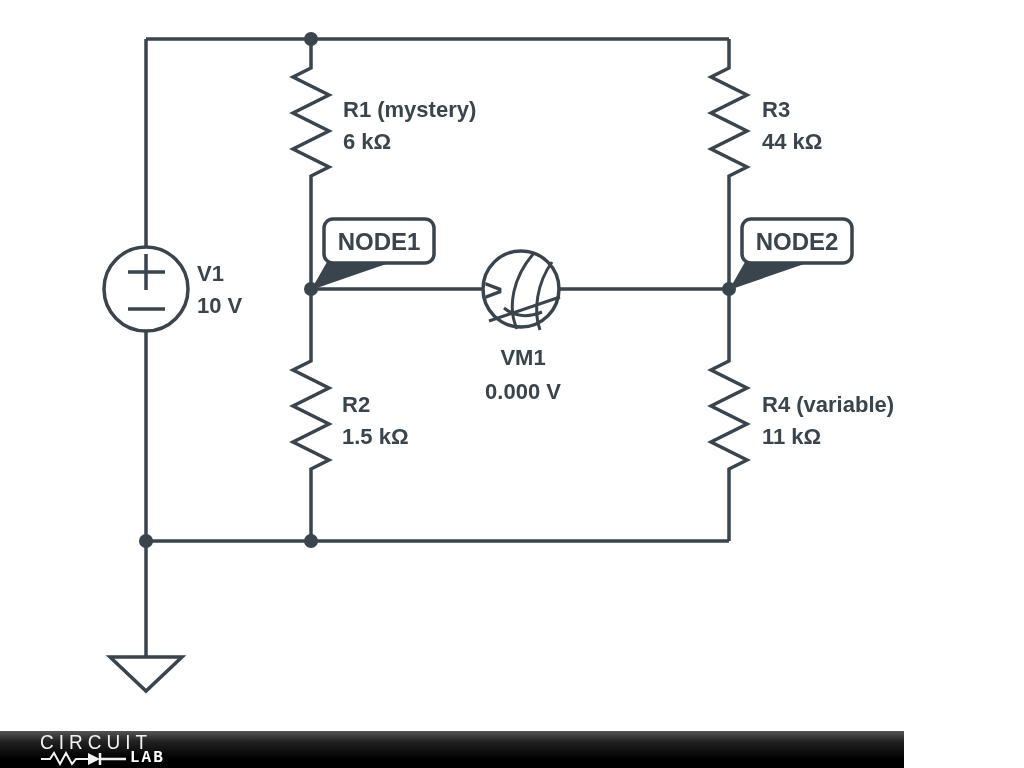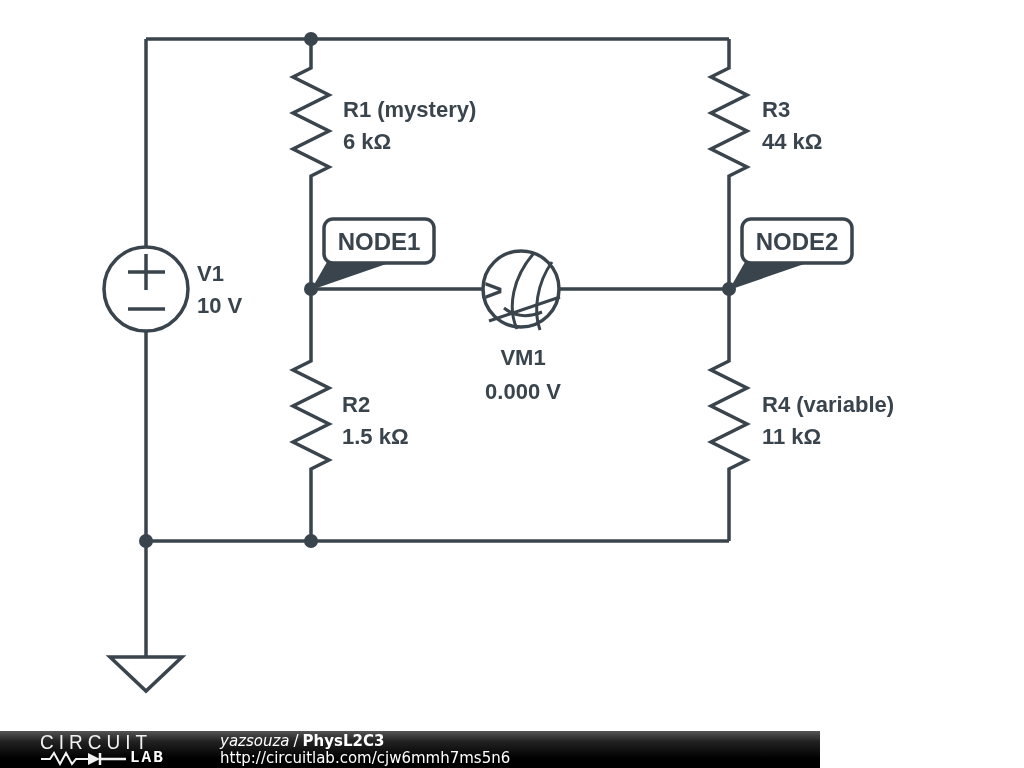--- a/index.html
+++ b/index.html
@@ -13,21 +13,21 @@
   .thin { stroke:#3a444d; stroke-width:3;   fill:none; }
   .dot  { fill:#3a444d; stroke:none; }
   .callout-box { fill:#ffffff; stroke:#3a444d; stroke-width:3.5; }
   .callout-ptr { fill:#3a444d; stroke:none; }
   .lbl  { font:bold 22px "Liberation Sans", sans-serif; fill:#3a444d; }
   .node-lbl { font:bold 24px "Liberation Sans", sans-serif; fill:#3a444d; }
   .vm-glyph { font:bold 32px "Liberation Sans", sans-serif; fill:#3a444d; }
   .ctr { text-anchor:middle; }
 
   
-  .footer { position:absolute; left:0; bottom:0; width:820px; height:37px;
+  .footer { position:absolute; left:0; bottom:0; width:904px; height:37px;
             background:linear-gradient(180deg,#555 0%, #222 28%, #000 75%);
             display:flex; align-items:center; color:#fff;
             font-family:"DejaVu Sans", sans-serif; }
   .logo { margin-left:40px; width:150px; display:flex; flex-direction:column; line-height:1; }
   .logo-top { font-family:"Liberation Sans", sans-serif; font-weight:400; font-size:19px;
               letter-spacing:5px; color:#f2f2f2; transform:scaleY(1.05); }
   .logo-bottom { display:flex; align-items:center; margin-top:-2px; }
   .logo-bottom svg { display:block; }
   .logo-lab { font-family:Liberation Mono, monospace; font-weight:bold; font-size:16px;
               letter-spacing:2px; color:#fff; margin-left:2px; }
@@ -121,21 +121,15 @@
       <span class="logo-top">CIRCUIT</span>
       <span class="logo-bottom">
         <svg width="88" height="15" viewBox="0 0 88 15">
           <path d="M 1,8 H 10 L 14,2 L 20,13 L 26,2 L 32,13 L 36,8 H 48" stroke="#f2f2f2" stroke-width="2" fill="none"></path>
           <polygon points="48,2 48,14 60,8" fill="#f2f2f2"></polygon>
           <path d="M 60,2 V 14 M 60,8 H 86" stroke="#f2f2f2" stroke-width="2.5" fill="none"></path>
         </svg>
         <span class="logo-lab">LAB</span>
       </span>
     </div>
-    <div class="meta">
-      <div>
-        <span class="author">yazsouza</span><span class="sep">/</span><span class="title">PhysL2C3</span>
-      </div>
-      <div class="url">http://circuitlab.com/cjw6mmh7ms5n6</div>
-    </div>
   </div>
 
 </div>
 
 </body></html>

